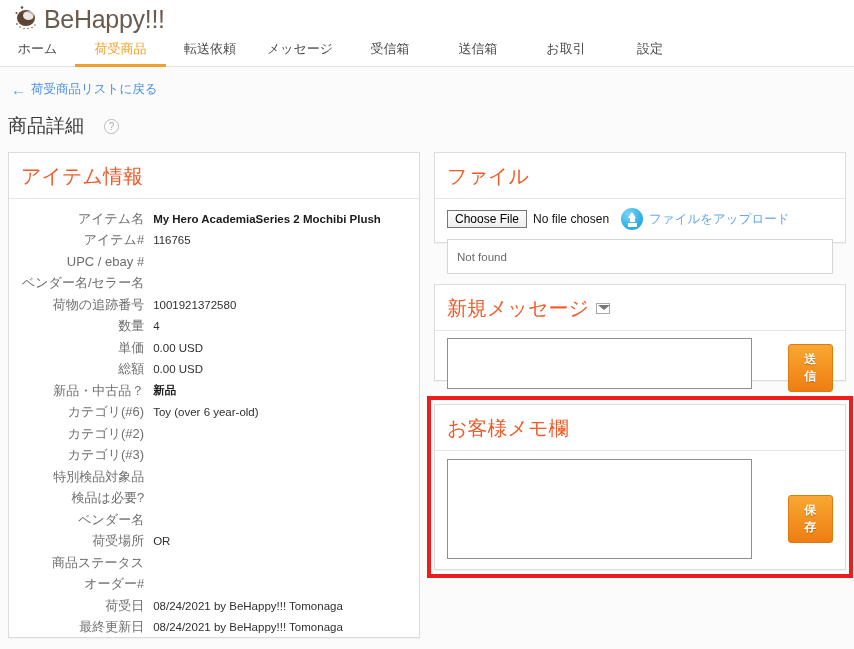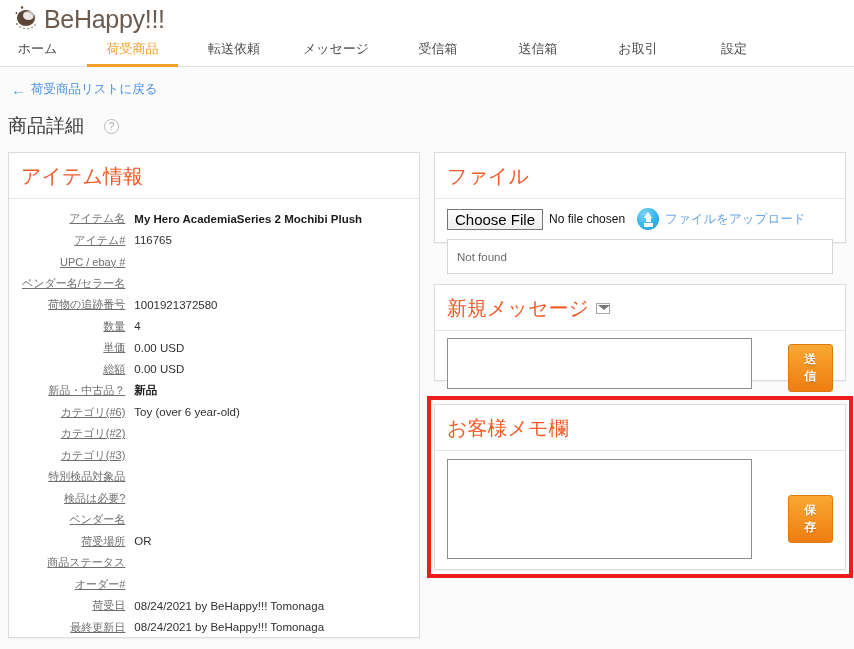--- a/index.html
+++ b/index.html
@@ -33,21 +33,20 @@
     letter-spacing: -0.3px;
     font-weight: 400;
     line-height: 30px;
   }
   .nav {
     position: absolute;
     left: 0; top: 38px;
     width: 100%;
     height: 29px;
     display: flex;
-    gap: 12px;
   }
   .nav-item {
     font-size: 13px;
     color: #4a4a4a;
     padding: 0 8px;
     height: 29px;
     line-height: 22px;
     text-align: center;
     cursor: pointer;
     position: relative;
@@ -113,26 +112,25 @@
   }
   .panel-body { padding: 9px 12px 12px 12px; }
 
   
   #item-panel { left: 8px; top: 152px; width: 412px; height: 486px; }
   .info-table { width: 100%; border-collapse: collapse; }
   .info-table tr { height: 21.5px; }
   .info-table td.lbl {
     width: 104px;
     text-align: right;
-    font-size: 11px;
+    font-size: 13px;
     color: #6e6e6e;
     padding-right: 8px;
     vertical-align: middle;
     white-space: nowrap;
-    text-decoration: underline;
   }
   .info-table td.val {
     font-size: 11.5px;
     color: #2f2f2f;
     vertical-align: middle;
     white-space: nowrap;
   }
   .info-table td.val.bold { font-weight: bold; color: #1b1b1b; }
 
   
@@ -146,21 +144,21 @@
     width: 426px; height: 182px;
     border: 4px solid #ee1c1c;
     pointer-events: none;
   }
 
   .file-row { display: flex; align-items: center; gap: 12px; }
   .choose-btn {
     border: 1px solid #767676;
     background: linear-gradient(#fdfdfd,#efefef);
     border-radius: 0;
-    font-size: 15px;
+    font-size: 12px;
     padding: 1px 7px;
     color: #000;
     cursor: pointer;
     font-family: "Liberation Sans", sans-serif;
   }
   .no-file { font-size: 12px; color: #111; }
   .upload-icon {
     width: 22px; height: 22px;
     border-radius: 50%;
     background: radial-gradient(circle at 35% 28%, #7fd4f5 0%, #35b4ea 55%, #1b9ad6 100%);

